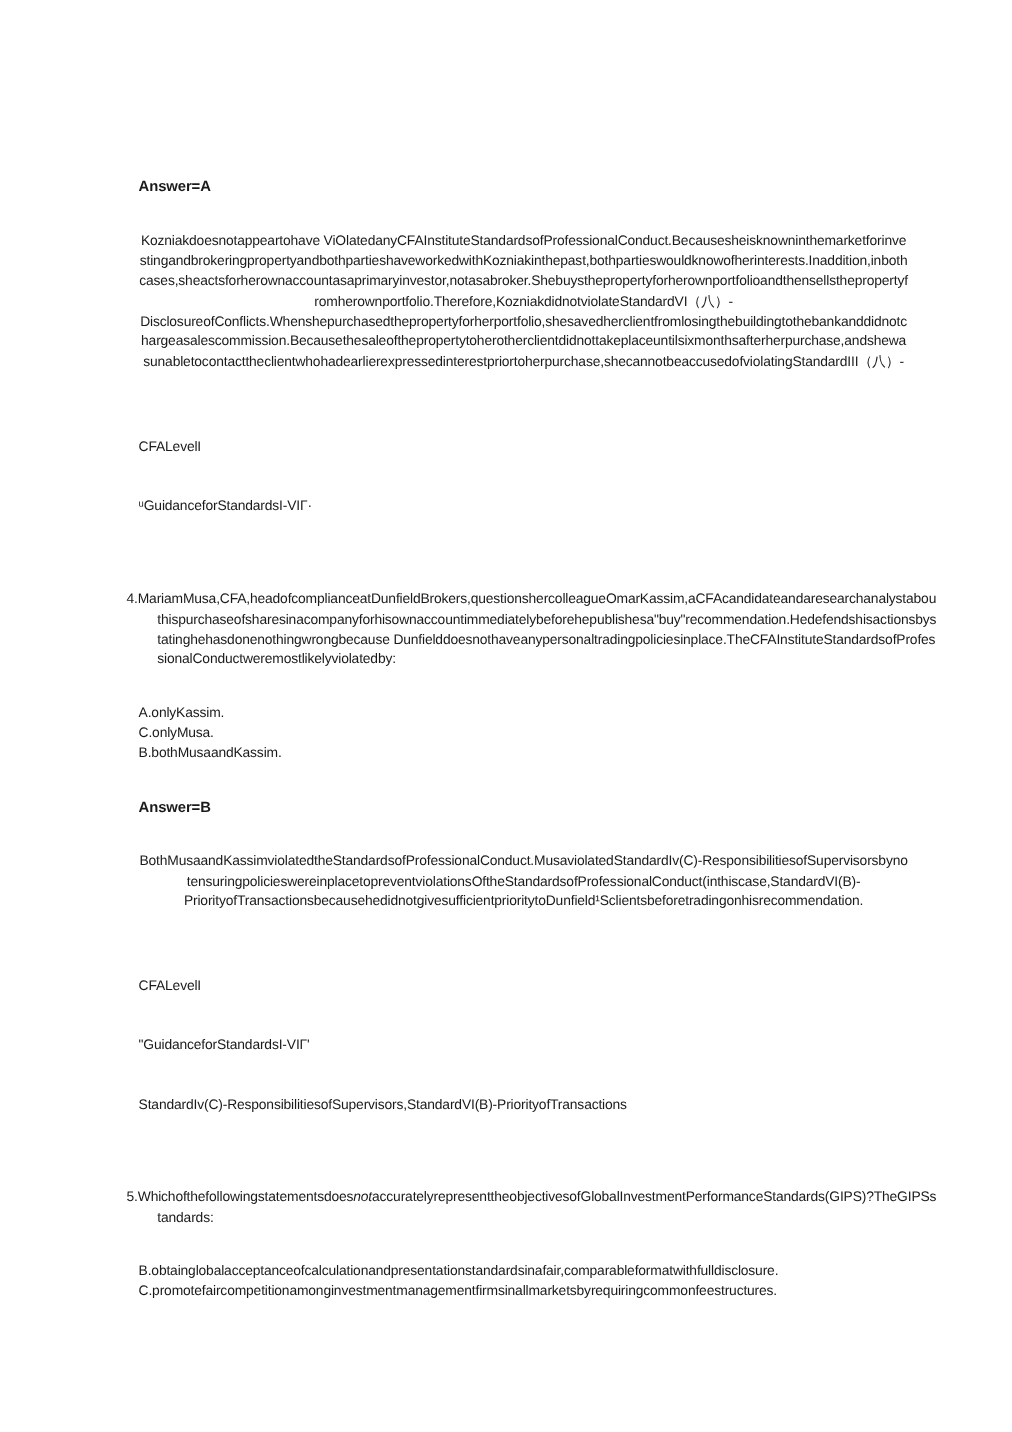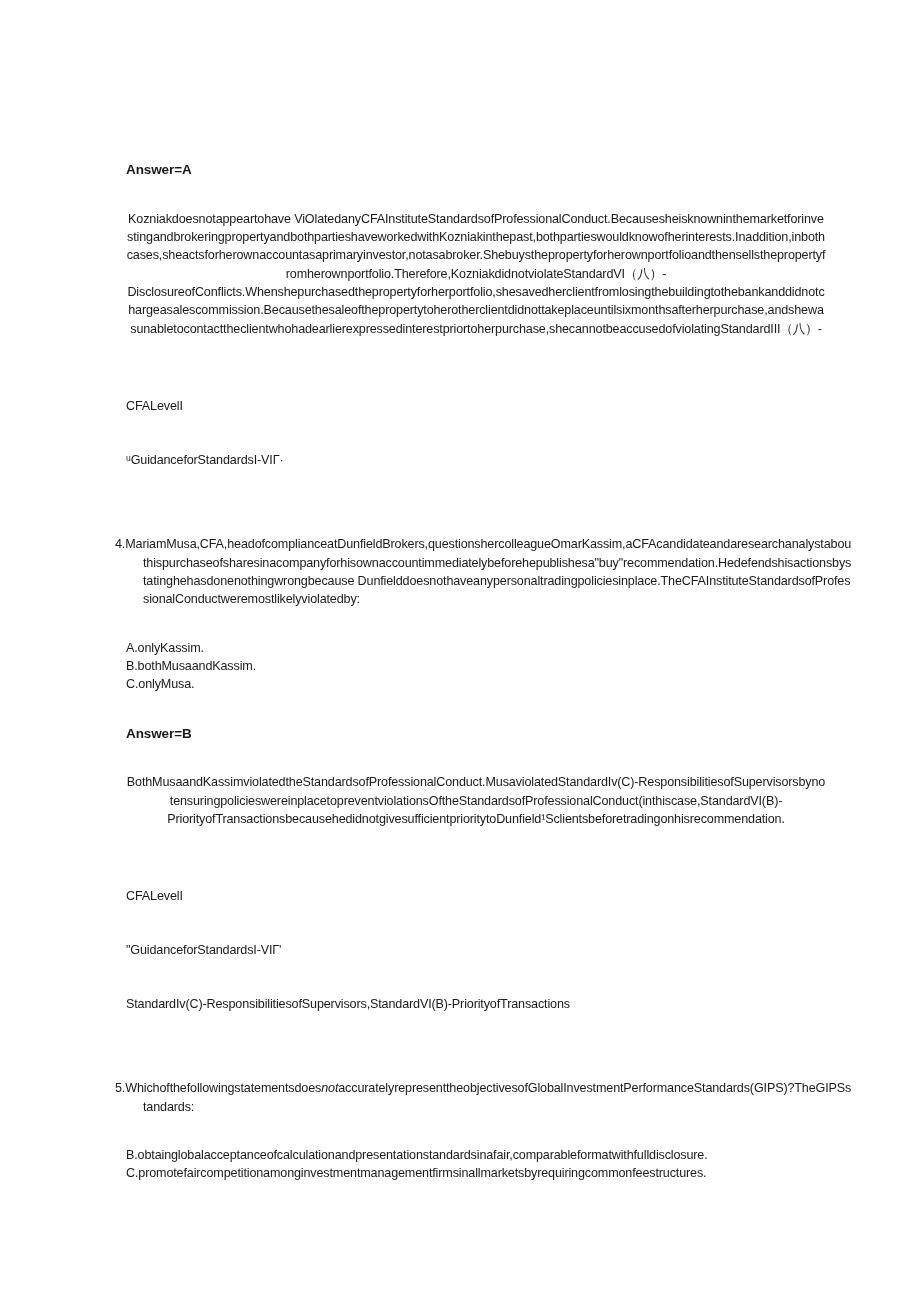--- a/index.html
+++ b/index.html
@@ -115,22 +115,22 @@
     </div>
 
     <div class="sp-xl"></div>
 
     <div class="question"><span class="qnum">4.</span><span>MariamMusa,CFA,headofcomplianceatDunfieldBrokers,questionshercolleagueOmarKassim,aCFAcandidateandaresearchanalystabouthispurchaseofsharesinacompanyforhisownaccountimmediatelybeforehepublishesa"buy"recommendation.Hedefendshisactionsbystatinghehasdonenothingwrongbecause Dunfielddoesnothaveanypersonaltradingpoliciesinplace.TheCFAInstituteStandardsofProfessionalConductweremostlikelyviolatedby:</span></div>
 
     <div class="sp-xl"></div>
 
     <ul class="options">
       <li class="option">A.onlyKassim.</li>
+      <li class="option">C.onlyMusa.</li>
       <li class="option">B.bothMusaandKassim.</li>
-      <li class="option">C.onlyMusa.</li>
     </ul>
 
     <div class="sp-xl"></div>
 
     <div class="ans-head">Answer=B</div>
     <div class="sp-xl"></div>
 
     <div class="para">BothMusaandKassimviolatedtheStandardsofProfessionalConduct.MusaviolatedStandardIv(C)-ResponsibilitiesofSupervisorsbynotensuringpolicieswereinplacetopreventviolationsOftheStandardsofProfessionalConduct(inthiscase,StandardVI(B)-</div>
     <div class="para">PriorityofTransactionsbecausehedidnotgivesufficientprioritytoDunfield¹Sclientsbeforetradingonhisrecommendation.</div>
 

